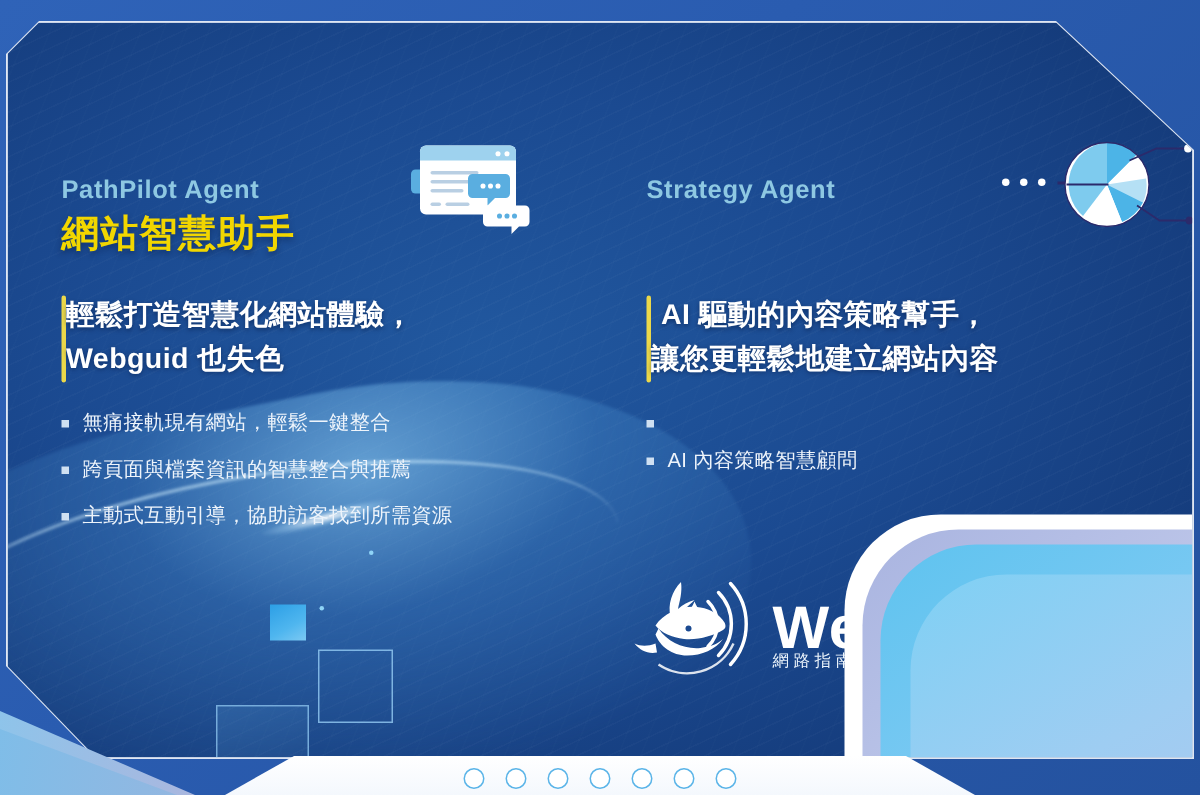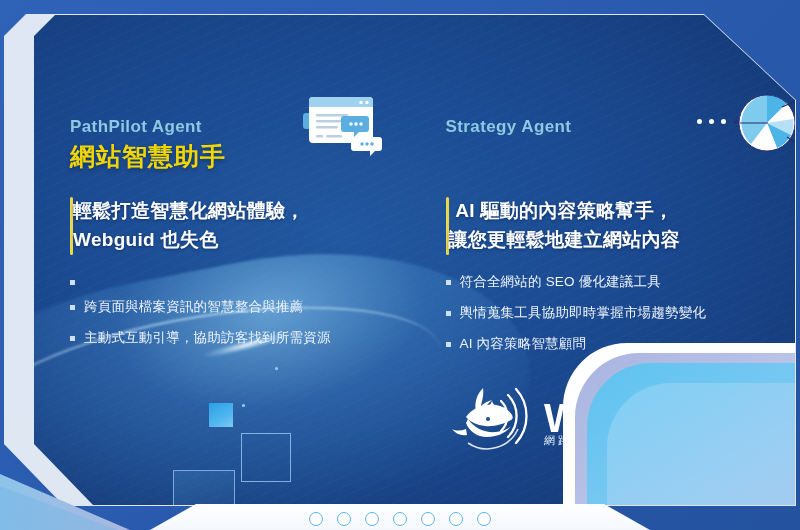--- a/index.html
+++ b/index.html
@@ -13,21 +13,21 @@
      background:linear-gradient(135deg,#2f63b8 0%,#2a5cb0 40%,#24529f 100%);}
   .panel-border{position:absolute;left:4px;top:14px;right:4px;bottom:24px;
      -webkit-clip-path:polygon(22px 0, calc(100% - 92px) 0, 100% 86px, 100% 100%, 60px 100%, 0 calc(100% - 62px), 0 22px);
      clip-path:polygon(22px 0, calc(100% - 92px) 0, 100% 86px, 100% 100%, 60px 100%, 0 calc(100% - 62px), 0 22px);
      background:rgba(255,255,255,.85);}
   .panel-inner{position:absolute;left:5px;top:15px;right:5px;bottom:25px;
      background:
         radial-gradient(ellipse 700px 430px at 40% 45%, #21589f 0%, #1b4a91 40%, #153c7c 75%, #0f3068 100%);
      -webkit-clip-path:polygon(21px 0, calc(100% - 91px) 0, 100% 85px, 100% 100%, 59px 100%, 0 calc(100% - 61px), 0 21px);
      clip-path:polygon(21px 0, calc(100% - 91px) 0, 100% 85px, 100% 100%, 59px 100%, 0 calc(100% - 61px), 0 21px);
-     overflow:hidden;margin-left:29px;}
+     overflow:hidden;}
 
   
   .tex{position:absolute;inset:0;opacity:.16;
      background:repeating-linear-gradient(155deg, rgba(255,255,255,.14) 0px, rgba(255,255,255,.14) 1px, rgba(255,255,255,0) 1px, rgba(255,255,255,0) 9px);}
   .tex2{position:absolute;inset:0;opacity:.10;
      background:repeating-linear-gradient(112deg, rgba(255,255,255,.10) 0px, rgba(255,255,255,.10) 1px, rgba(255,255,255,0) 1px, rgba(255,255,255,0) 14px);}
 
   
   .swoosh{position:absolute;left:-140px;top:255px;width:640px;height:300px;
      border-radius:50%/60%;
@@ -195,20 +195,21 @@
         <div class="sub-wrap">
           <div class="bar"></div>
           <div class="sub">
             <div>輕鬆打造智慧化網站體驗，</div>
             <div>Webguid 也失色</div>
           </div>
         </div>
         <ul class="bullets">
           <li>
               <span class="bsq"></span>
+              <span>無痛接軌現有網站，輕鬆一鍵整合</span>
             </li>
           <li>
               <span class="bsq"></span>
               <span>跨頁面與檔案資訊的智慧整合與推薦</span>
             </li>
           <li>
               <span class="bsq"></span>
               <span>主動式互動引導，協助訪客找到所需資源</span>
             </li>
         </ul>
@@ -219,25 +220,20 @@
         <div class="sub-wrap">
           <div class="bar"></div>
           <div class="sub">
             <div>AI 驅動的內容策略幫手，</div>
             <div>讓您更輕鬆地建立網站內容</div>
           </div>
         </div>
         <ul class="bullets">
           <li>
               <span class="bsq"></span>
-              <span>符合全網站的 SEO 優化建議工具</span>
-            </li>
-          <li>
-              <span class="bsq"></span>
-              <span>輿情蒐集工具協助即時掌握市場趨勢變化</span>
             </li>
           <li>
               <span class="bsq"></span>
               <span>AI 內容策略智慧顧問</span>
             </li>
         </ul>
       </div>
     </div>
 
     <div class="brand">

